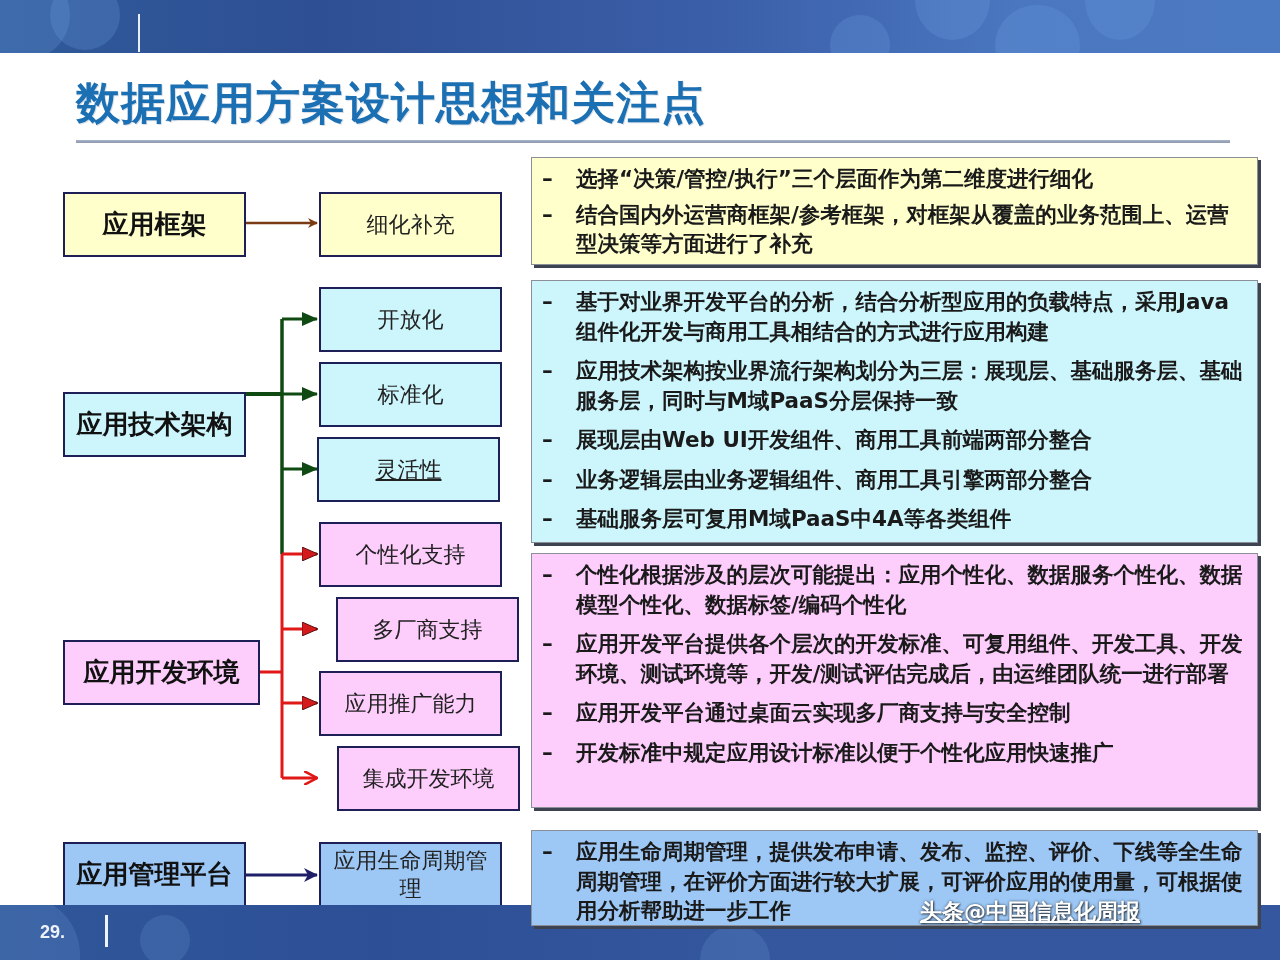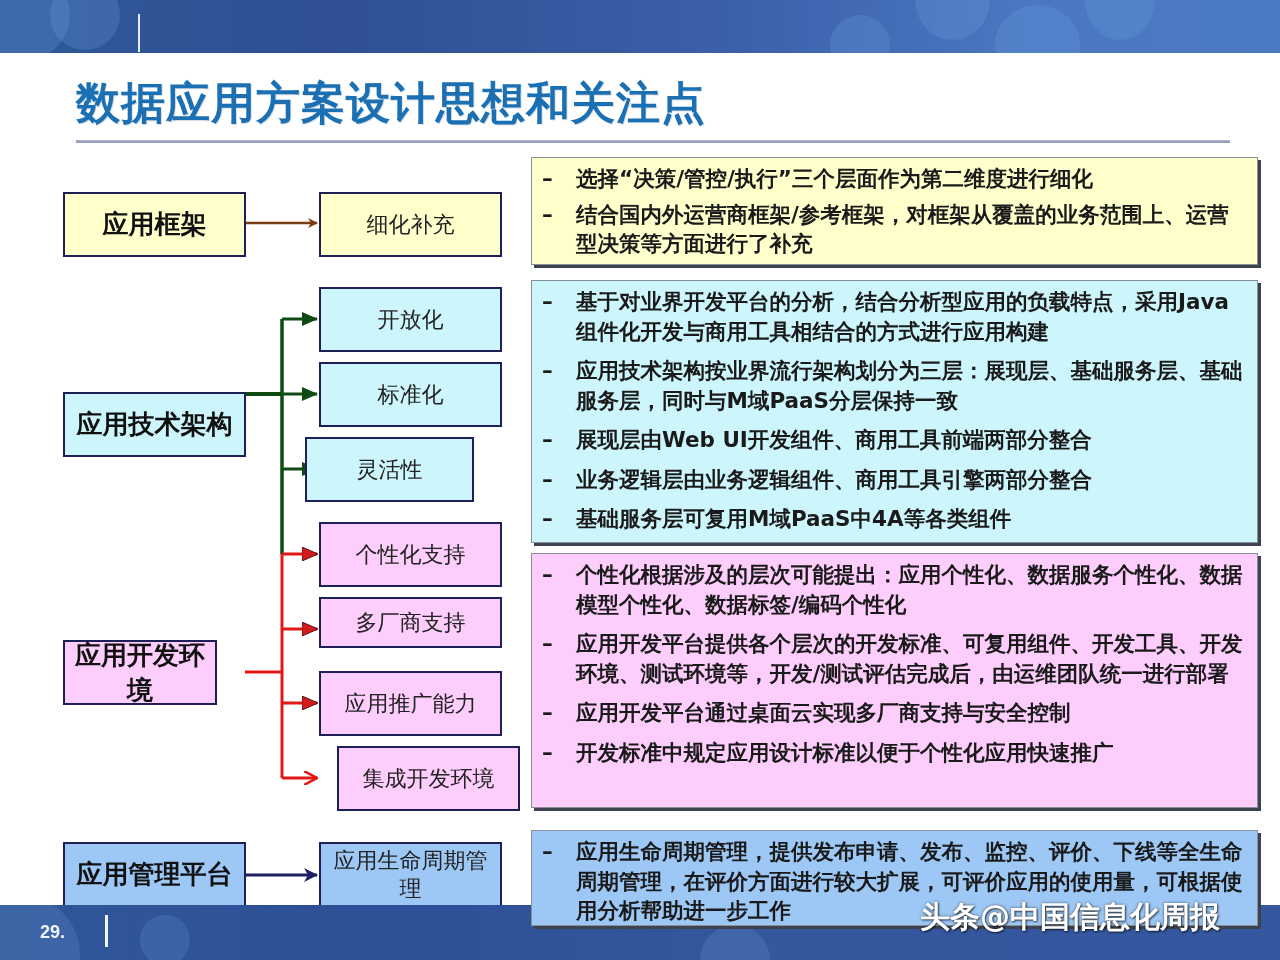--- a/index.html
+++ b/index.html
@@ -49,23 +49,23 @@
       padding: 6px 10px 0 10px;
     }
     .panel .item { display: flex; font-size: 21.5px; line-height: 29.5px; color: #1a1a1a; margin-bottom: 10px; }
     .panel .item .dash { width: 34px; flex: 0 0 34px; font-weight: bold; }
     .panel .item .txt { flex: 1; font-weight: bold; }
 
     svg.connectors { position: absolute; left: 0; top: 0; width: 1280px; height: 960px; pointer-events: none; }
 
     .watermark {
       position: absolute; left: 920px; top: 897px;
-      font-size: 30px; color: #ffffff; font-weight: bold;
+      font-size: 22px; color: #ffffff; font-weight: bold;
       text-shadow: 0 0 3px rgba(0,0,0,0.55), 1px 1px 2px rgba(0,0,0,0.6);
-      letter-spacing: 0px; white-space: nowrap;
+      letter-spacing: 0px; white-space: nowrap; text-decoration: underline;
     }
   </style>
 </head>
 <body>
 
 <div class="top-band">
   <div class="bubble" style="left:-20px;top:-30px;width:90px;height:90px;"></div>
   <div class="bubble" style="left:50px;top:-20px;width:70px;height:70px;"></div>
   <div class="bubble" style="left:830px;top:15px;width:60px;height:60px;"></div>
   <div class="bubble" style="left:915px;top:-40px;width:75px;height:80px;"></div>
@@ -133,21 +133,21 @@
 
 <div class="box cat cyan" style="left:63px;top:362px;width:183px;height:65px;margin-top:30px;">
   <span>应用技术架构</span>
 </div>
 <div class="box sub cyan" style="left:319px;top:287px;width:183px;height:65px;">
   <span>开放化</span>
 </div>
 <div class="box sub cyan" style="left:319px;top:362px;width:183px;height:65px;justify-content:center;">
   <span>标准化</span>
 </div>
-<div class="box sub cyan" style="left:305px;top:437px;width:169px;height:65px;">
+<div class="box sub cyan" style="left:317px;top:437px;width:183px;height:65px;text-decoration:underline;">
   <span>灵活性</span>
 </div>
 <div class="panel cyan" style="left:531px;top:280px;width:727px;height:263px;">
   <div class="item">
     <span class="dash">–</span>
     <span class="txt">基于对业界开发平台的分析，结合分析型应用的负载特点，采用Java组件化开发与商用工具相结合的方式进行应用构建</span>
   </div>
   <div class="item">
     <span class="dash">–</span>
     <span class="txt">应用技术架构按业界流行架构划分为三层：展现层、基础服务层、基础服务层，同时与M域PaaS分层保持一致</span>
@@ -159,27 +159,27 @@
   <div class="item">
     <span class="dash">–</span>
     <span class="txt">业务逻辑层由业务逻辑组件、商用工具引擎两部分整合</span>
   </div>
   <div class="item">
     <span class="dash">–</span>
     <span class="txt">基础服务层可复用M域PaaS中4A等各类组件</span>
   </div>
 </div>
 
-<div class="box cat pink" style="left:63px;top:640px;width:154px;height:65px;">
+<div class="box cat pink" style="left:63px;top:640px;width:197px;height:65px;">
   <span>应用开发环境</span>
 </div>
 <div class="box sub pink" style="left:319px;top:522px;width:183px;height:65px;">
   <span>个性化支持</span>
 </div>
-<div class="box sub pink" style="left:319px;top:597px;width:183px;height:51px;">
+<div class="box sub pink" style="left:336px;top:597px;width:183px;height:65px;">
   <span>多厂商支持</span>
 </div>
 <div class="box sub pink" style="left:319px;top:671px;width:183px;height:65px;">
   <span>应用推广能力</span>
 </div>
 <div class="box sub pink" style="left:337px;top:746px;width:183px;height:65px;">
   <span>集成开发环境</span>
 </div>
 <div class="panel pink" style="left:531px;top:553px;width:727px;height:255px;">
   <div class="item">

